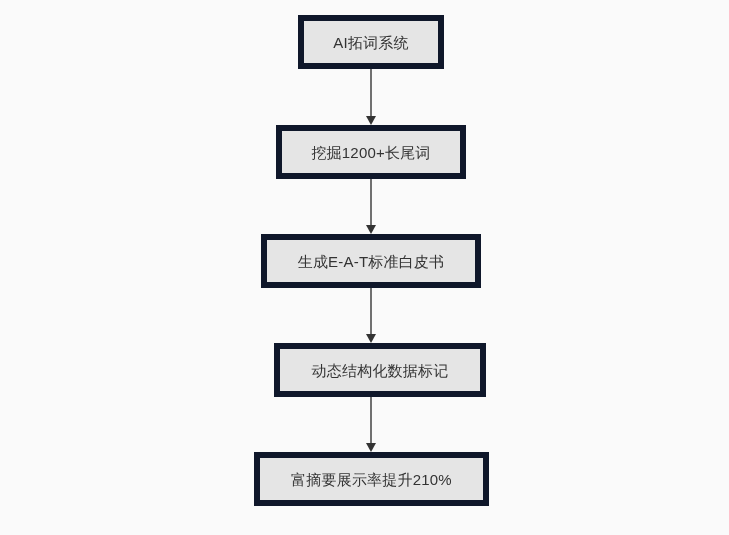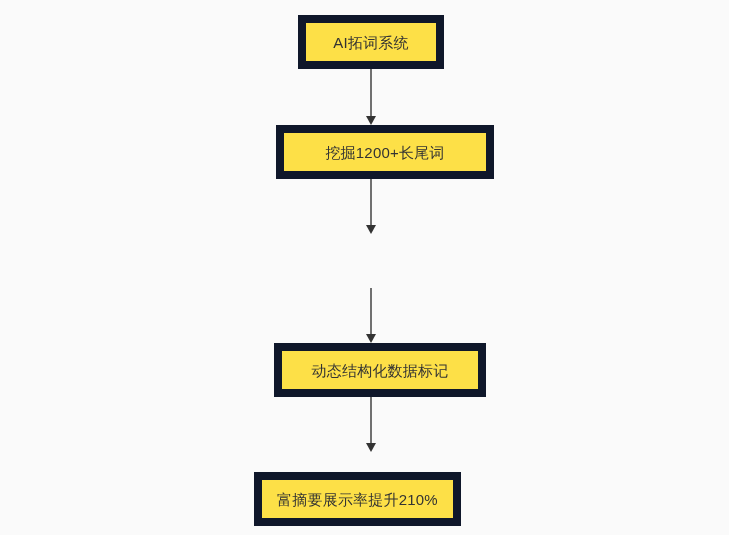--- a/index.html
+++ b/index.html
@@ -14,22 +14,22 @@
     overflow: hidden;
   }
   #flowchart {
     position: relative;
     width: 729px;
     height: 535px;
   }
   .node {
     position: absolute;
     box-sizing: border-box;
-    background: #fde047;
-    border: 8px solid #0f172a;
+    background: #e5e5e5;
+    border: 6px solid #0f172a;
     color: #333333;
     font-size: 15px;
     line-height: 1;
     letter-spacing: 0.2px;
     display: flex;
     align-items: center;
     justify-content: center;
     text-align: center;
     white-space: nowrap;
     height: 54px;
@@ -67,26 +67,29 @@
   <div class="connector" style="top:288px;height:46px;"></div>
   <div class="arrowhead" style="top:334px;"></div>
 
   <div class="connector" style="top:397px;height:46px;"></div>
   <div class="arrowhead" style="top:443px;"></div>
 
   <div class="node" style="left:298px;top:15px;width:146px;">
     <span class="node-label">AI拓词系统</span>
   </div>
 
-  <div class="node" style="left:276px;top:125px;width:218px;">
+  <div class="node" style="left:276px;top:125px;width:190px;">
     <span class="node-label">挖掘1200+长尾词</span>
   </div>
 
+  <div class="node" style="left:261px;top:234px;width:220px;">
+    <span class="node-label">生成E-A-T标准白皮书</span>
+  </div>
 
   <div class="node" style="left:274px;top:343px;width:212px;">
     <span class="node-label">动态结构化数据标记</span>
   </div>
 
-  <div class="node" style="left:254px;top:452px;width:207px;margin-top:20px;">
+  <div class="node" style="left:254px;top:452px;width:235px;">
     <span class="node-label">富摘要展示率提升210%</span>
   </div>
 
 </div>
 
 </body></html>

